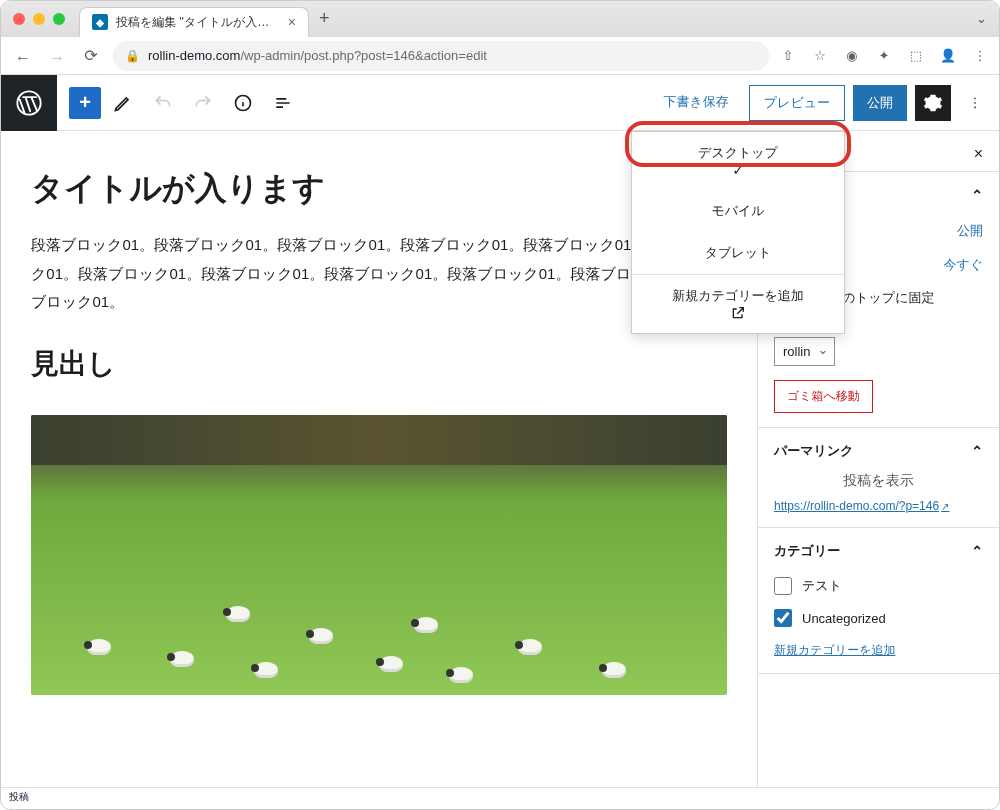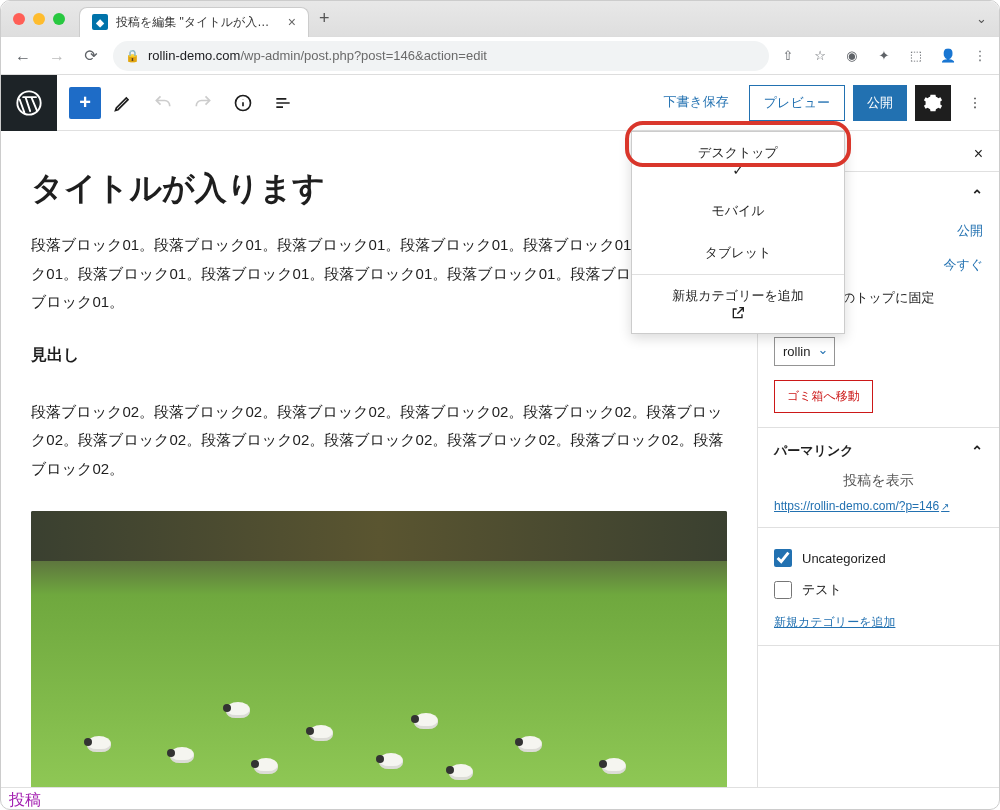--- a/index.html
+++ b/index.html
@@ -41,21 +41,21 @@
 .preview-btn { border: 1.5px solid #2271b1; padding: 8px 14px; color: #2271b1; }
 .publish-btn { background: #2271b1; color: #fff; padding: 9px 14px; }
 .settings-btn { width: 36px; height: 36px; background: #1e1e1e; color: #fff; display: flex; align-items: center; justify-content: center; }
 .more-btn { width: 32px; height: 36px; display: flex; align-items: center; justify-content: center; color: #1e1e1e; }
 
 
 .editor-body { display: flex; height: calc(100% - 36px - 38px - 56px - 22px); position: relative; }
 .canvas { flex: 1; padding: 36px 30px 0 30px; overflow: hidden; }
 .post-title { font-size: 32px; font-weight: 700; margin-bottom: 20px; }
 .para { font-size: 15px; line-height: 1.9; margin-bottom: 28px; }
-.heading2 { font-size: 16px; font-weight: 700; margin-bottom: 32px; margin-top: 10px; }
+.heading2 { font-size: 28px; font-weight: 700; margin-bottom: 32px; margin-top: 10px; }
 .img-block { width: 100%; height: 280px; background: linear-gradient(180deg, #2a3a2e 0%, #5a6a3e 15%, #6fa83e 30%, #8fc855 100%); position: relative; overflow: hidden; border-radius: 2px; }
 .img-block::before { content:""; position:absolute; top:0; left:0; right:0; height:18%; background: linear-gradient(90deg,#3a4030,#5a5530,#3a4030); }
 .sheep { position:absolute; width:24px; height:16px; background:#f5f5f0; border-radius:50% 50% 40% 40%; box-shadow: inset 0 -3px 0 rgba(0,0,0,0.1);}
 .sheep::after{content:"";position:absolute;width:8px;height:8px;background:#333;border-radius:50%;top:2px;left:-3px;}
 
 
 .preview-pop { position: absolute; top: 0; left: 630px; width: 214px; background: #fff; border: 1px solid #ccc; box-shadow: 0 4px 12px rgba(0,0,0,0.15); z-index: 10; }
 .preview-pop .item { padding: 12px 0; font-size: 13px; display: flex; align-items: center; justify-content: center; flex-direction: column; }
 .preview-pop .sep { border-top: 1px solid #e0e0e0; }
 .check { font-size: 14px; color: #1e1e1e; }
@@ -74,21 +74,21 @@
 .author-label { margin-top: 6px; font-size: 12px; }
 .author-sel { border: 1px solid #949494; padding: 6px 24px 6px 8px; font-size: 13px; position: relative; display: inline-block; }
 .author-sel::after { content: "⌄"; position: absolute; right: 6px; top: 4px; color: #2271b1; }
 .trash { display: inline-block; border: 1px solid #cc1818; color: #cc1818; padding: 7px 12px; margin-top: 14px; font-size: 12px; }
 .permalink-label { font-size: 14px; color: #555; margin-bottom: 8px; text-align: center; }
 .permalink-url { color: #2271b1; text-decoration: underline; font-size: 12px; word-break: break-all; }
 .ext-sm { font-size: 10px; margin-left: 2px; }
 .addcat { color: #2271b1; text-decoration: underline; font-size: 12px; }
 
 
-.footer { height: 22px; border-top: 1px solid #e0e0e0; padding: 2px 8px; font-size: 16px; color: #a21caf; }
+.footer { height: 22px; border-top: 1px solid #e0e0e0; padding: 2px 8px; font-size: 10px; color: #0f172a; }
 
 .chevron-up::before { content: "⌃"; font-size: 14px; }
 </style>
 </head>
 <body>
 
 <div class="browser-chrome">
   <div class="titlebar">
     <div class="traffic-lights">
       <div class="tl red"></div>
@@ -170,21 +170,20 @@
       </div>
     <div class="more-btn">⋮</div>
   </div>
 </div>
 
 <div class="editor-body">
   <div class="canvas">
     <h1 class="post-title">タイトルが入ります</h1>
     <p class="para">段落ブロック01。段落ブロック01。段落ブロック01。段落ブロック01。段落ブロック01。段落ブロック01。段落ブロック01。段落ブロック01。段落ブロック01。段落ブロック01。段落ブロック01。段落ブロック01。</p>
     <h2 class="heading2">見出し</h2>
-    <p class="para">段落ブロック02。段落ブロック02。段落ブロック02。段落ブロック02。段落ブロック02。段落ブロック02。段落ブロック02。段落ブロック02。段落ブロック02。段落ブロック02。段落ブロック02。段落ブロック02。</p>
     <div class="img-block">
       <div class="sheep" style="bottom:14%;left:8%"></div>
         <div class="sheep" style="bottom:10%;left:20%"></div>
       <div class="sheep" style="bottom:6%;left:32%"></div>
         <div class="sheep" style="bottom:18%;left:40%"></div>
       <div class="sheep" style="bottom:8%;left:50%"></div>
         <div class="sheep" style="bottom:4%;left:60%"></div>
       <div class="sheep" style="bottom:14%;left:70%"></div>
         <div class="sheep" style="bottom:6%;left:82%"></div>
       <div class="sheep" style="bottom:22%;left:55%"></div>
@@ -242,28 +241,32 @@
     </div>
     <div class="side-sec">
       <div class="side-head" style="margin-bottom:12px">
         <span>パーマリンク</span>
         <span class="chevron-up"></span>
       </div>
       <div class="permalink-label">投稿を表示</div>
       <a class="permalink-url"><span>https://rollin-demo.com/?p=146</span><span class="ext-sm">↗</span></a>
     </div>
     <div class="side-sec">
+      <div class="side-head" style="margin-bottom:10px">
+        <span>カテゴリー</span>
+        <span class="chevron-up"></span>
+      </div>
+      <label class="chk">
+        <input type="checkbox" style="">
+        <span>テスト</span>
+      </label>
       <label class="chk">
         <input type="checkbox" checked="" style="">
         <span>Uncategorized</span>
       </label>
-      <label class="chk">
-        <input type="checkbox" style="">
-        <span>テスト</span>
-      </label>
       <div style="margin-top:8px"><a class="addcat">新規カテゴリーを追加</a></div>
     </div>
   </div>
 </div>
 
 <div class="footer">
   <span>投稿</span>
 </div>
 
 </body></html>

